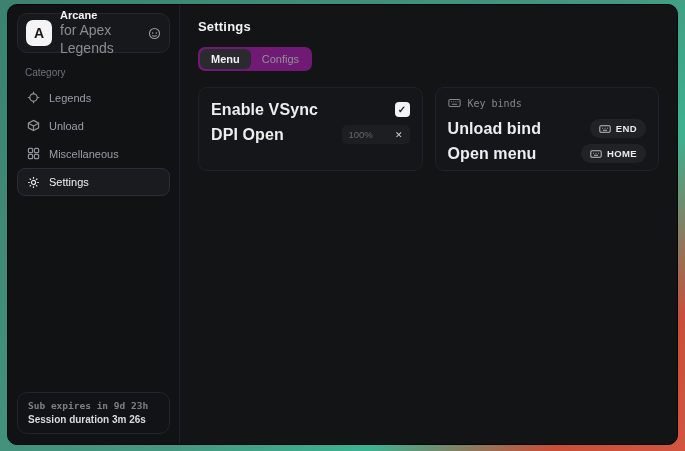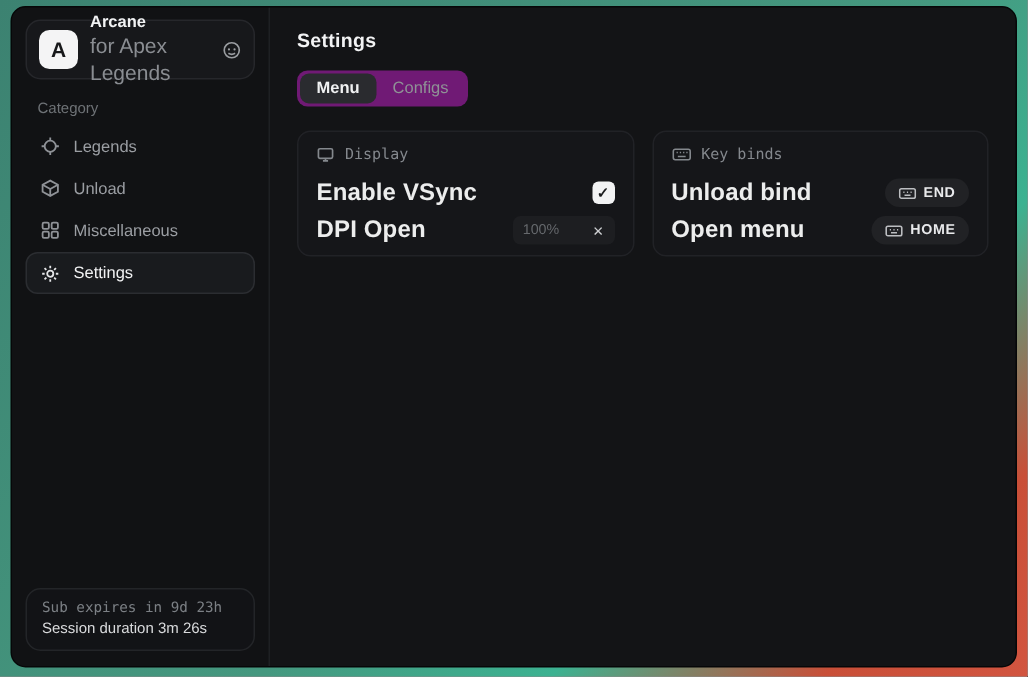--- a/index.html
+++ b/index.html
@@ -43,21 +43,21 @@
     color:#9b9ea3; font-size:11px; border:1px solid transparent; border-radius:8px;
     margin-bottom:1px; cursor:default;
   }
   .nav-item .nicon { display:flex; width:14px; justify-content:center; color:#8f9297; }
   .nav-item.active {
     background:#191b1e; border-color:#2b2d31; color:#f1f2f3; height:28px;
   }
   .nav-item.active .nicon { color:#e4e5e7; }
   .status-card {
     margin-top:auto; border:1px solid #232528; border-radius:10px;
-    padding:7px 10px 8px 10px; background:#121316;
+    padding:7px 10px 8px 10px; background:#121316;font-weight:bold;
   }
   .status-line1 {
     font-family:"DejaVu Sans Mono", monospace; font-size:9.5px; color:#7c8085;
     margin-bottom:3px; white-space:nowrap;
   }
   .status-line2 { font-size:10px; color:#d9dadc; white-space:nowrap; }
   
   .main { flex:1; background:#131416; padding:14px 18px; }
   .page-title { color:#f2f3f4; font-size:13px; font-weight:bold; letter-spacing:.2px; }
   .tabs {
@@ -180,29 +180,20 @@
     <div class="page-title">Settings</div>
 
     <div class="tabs">
       <div class="tab active">Menu</div>
       <div class="tab">Configs</div>
     </div>
 
     <div class="cards">
 
       <div class="card">
-        <div class="card-header">
-          <span class="cicon">
-            <svg width="12" height="12" viewBox="0 0 14 14" fill="none" stroke="currentColor" stroke-width="1.3">
-              <rect x="1.5" y="2.5" width="11" height="7.5" rx="1.2"></rect>
-              <path d="M5 12h4M7 10v2"></path>
-            </svg>
-          </span>
-          <span>Display</span>
-        </div>
         <div class="card-row">
           <span class="row-label">Enable VSync</span>
           <span class="checkbox">✓</span>
         </div>
         <div class="card-row">
           <span class="row-label">DPI Open</span>
           <span class="dpi-input">
             <span class="dpi-value">100%</span>
             <span class="dpi-clear">✕</span>
           </span>

